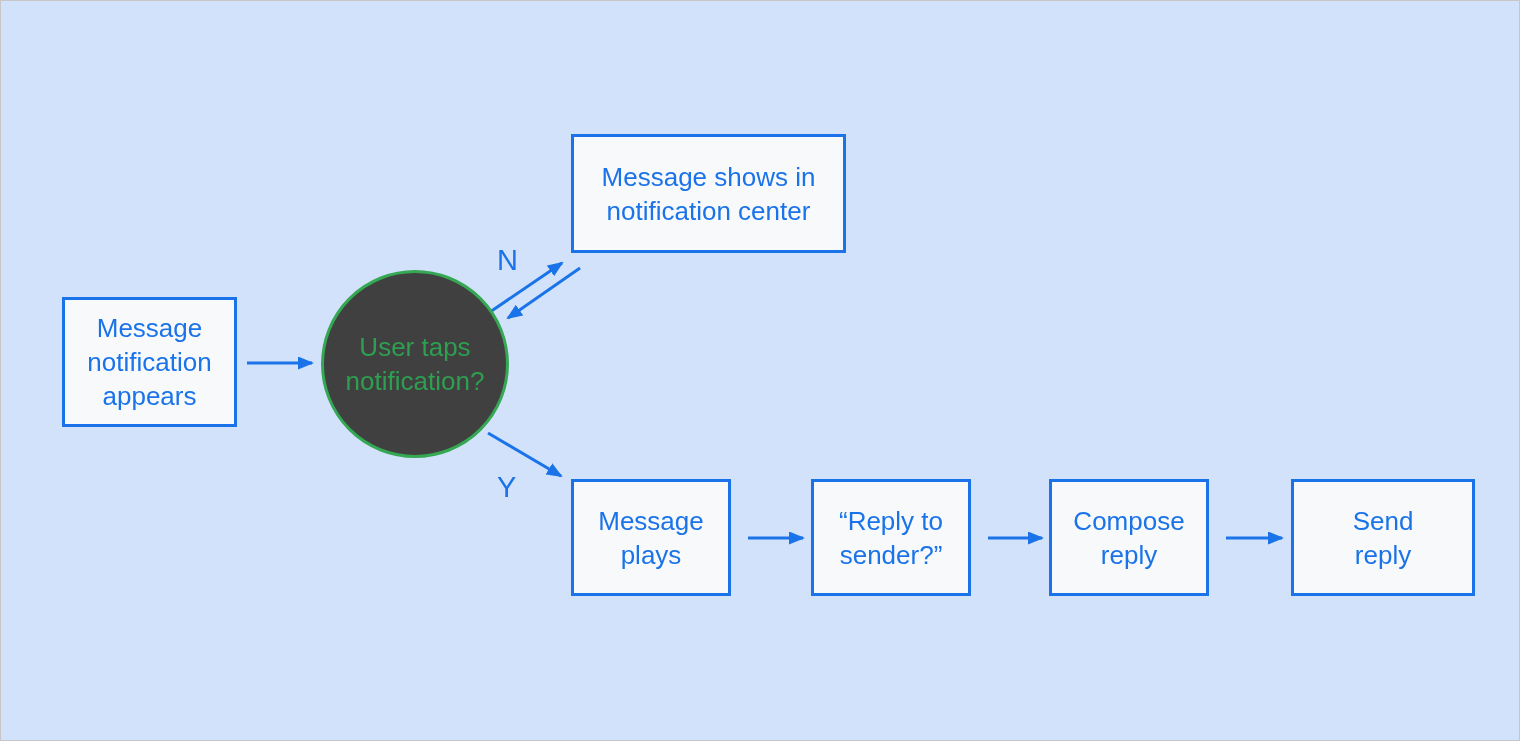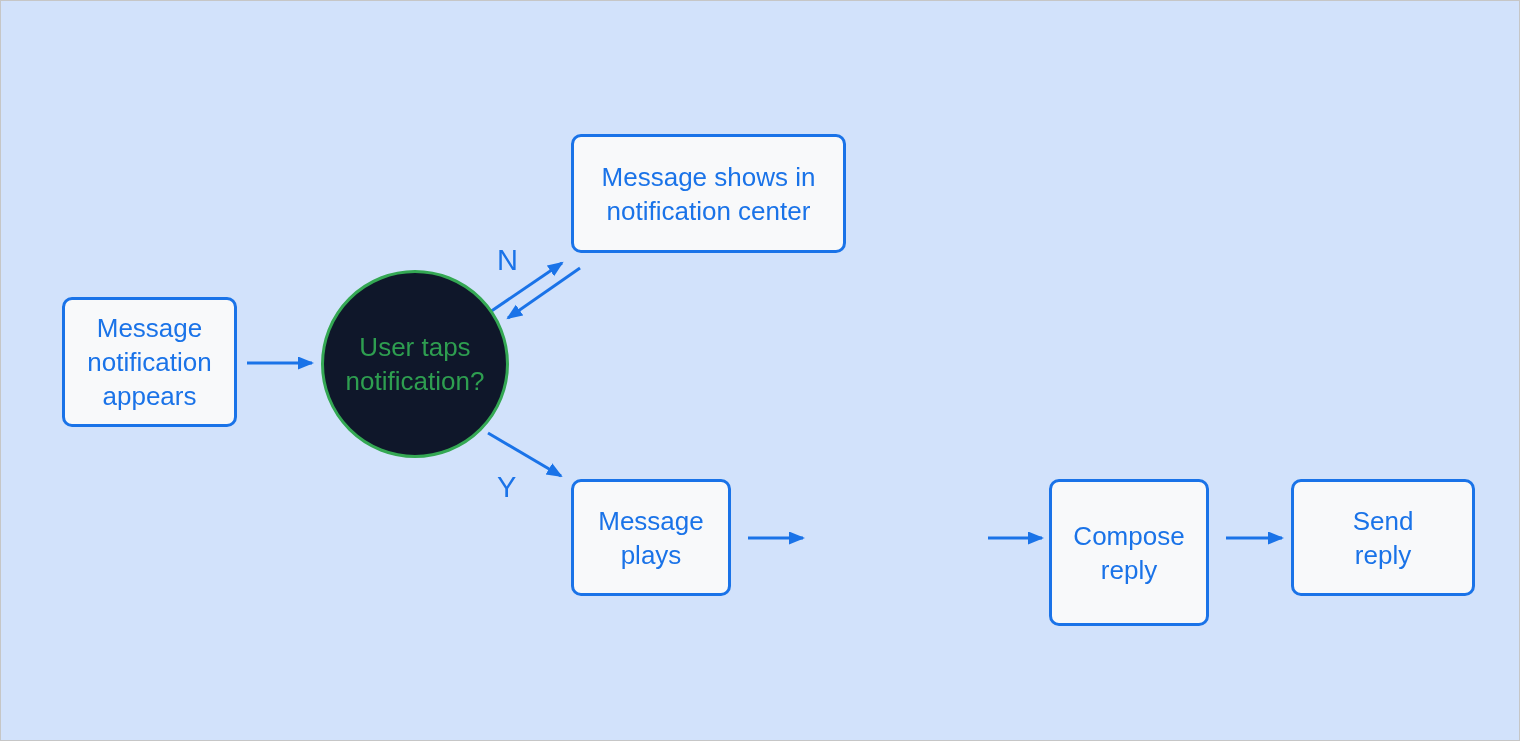--- a/index.html
+++ b/index.html
@@ -27,28 +27,28 @@
     display: flex;
     align-items: center;
     justify-content: center;
     text-align: center;
     box-sizing: border-box;
   }
 
   .node.box {
     background: #f8f9fa;
     border: 3px solid #1a73e8;
-    border-radius: 10px;
+    border-radius: 0;
     color: #1a73e8;
     font-size: 26px;
     line-height: 34px;
   }
 
   .node.decision {
-    background: #0f172a;
+    background: #404040;
     border: 3px solid #34a853;
     border-radius: 50%;
     color: #2e9e50;
     font-size: 26px;
     line-height: 34px;
   }
 
   .node .label { white-space: pre-line; }
 
   .edge-label {
@@ -57,21 +57,21 @@
     font-size: 29px;
     line-height: 29px;
   }
 
   
   #n-start   { left: 61px;   top: 296px; width: 175px; height: 130px; }
   #n-dec     { left: 320px;  top: 269px; width: 188px; height: 188px; }
   #n-notif   { left: 570px;  top: 133px; width: 275px; height: 119px; }
   #n-plays   { left: 570px;  top: 478px; width: 160px; height: 117px; }
   #n-reply   { left: 810px;  top: 478px; width: 160px; height: 117px; }
-  #n-compose { left: 1048px; top: 478px; width: 160px; height: 147px; }
+  #n-compose { left: 1048px; top: 478px; width: 160px; height: 117px; }
   #n-send    { left: 1290px; top: 478px; width: 184px; height: 117px; }
 
   #lbl-n { left: 496px; top: 245px; }
   #lbl-y { left: 496px; top: 472px; }
 </style>
 </head>
 <body>
 
 <div class="canvas">
 
@@ -104,20 +104,24 @@
   <div id="n-notif" class="node box">
     <span class="label">Message shows in
 notification center</span>
   </div>
 
   <div id="n-plays" class="node box">
     <span class="label">Message
 plays</span>
   </div>
 
+  <div id="n-reply" class="node box">
+    <span class="label">“Reply to
+sender?”</span>
+  </div>
 
   <div id="n-compose" class="node box">
     <span class="label">Compose
 reply</span>
   </div>
 
   <div id="n-send" class="node box">
     <span class="label">Send
 reply</span>
   </div>

